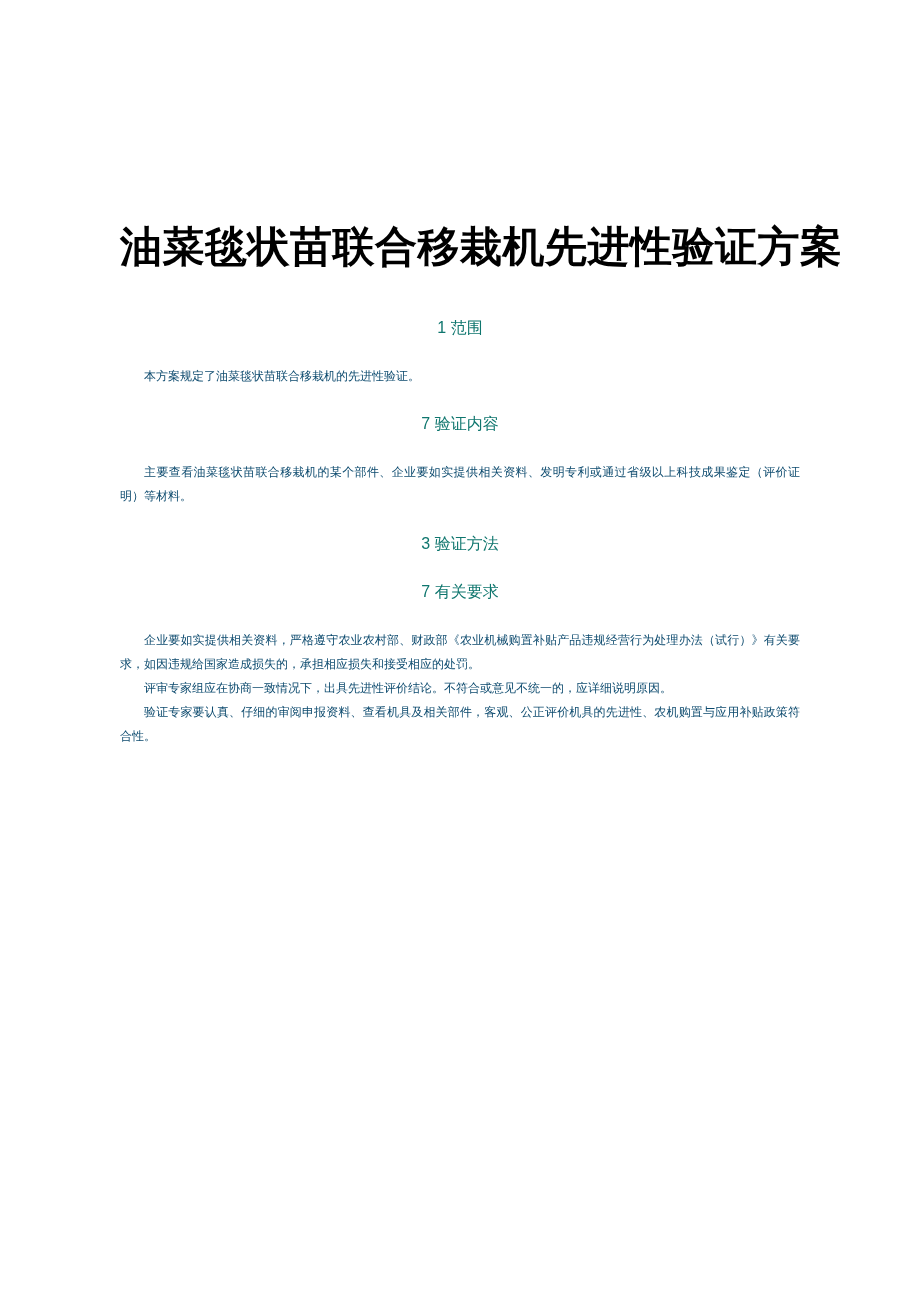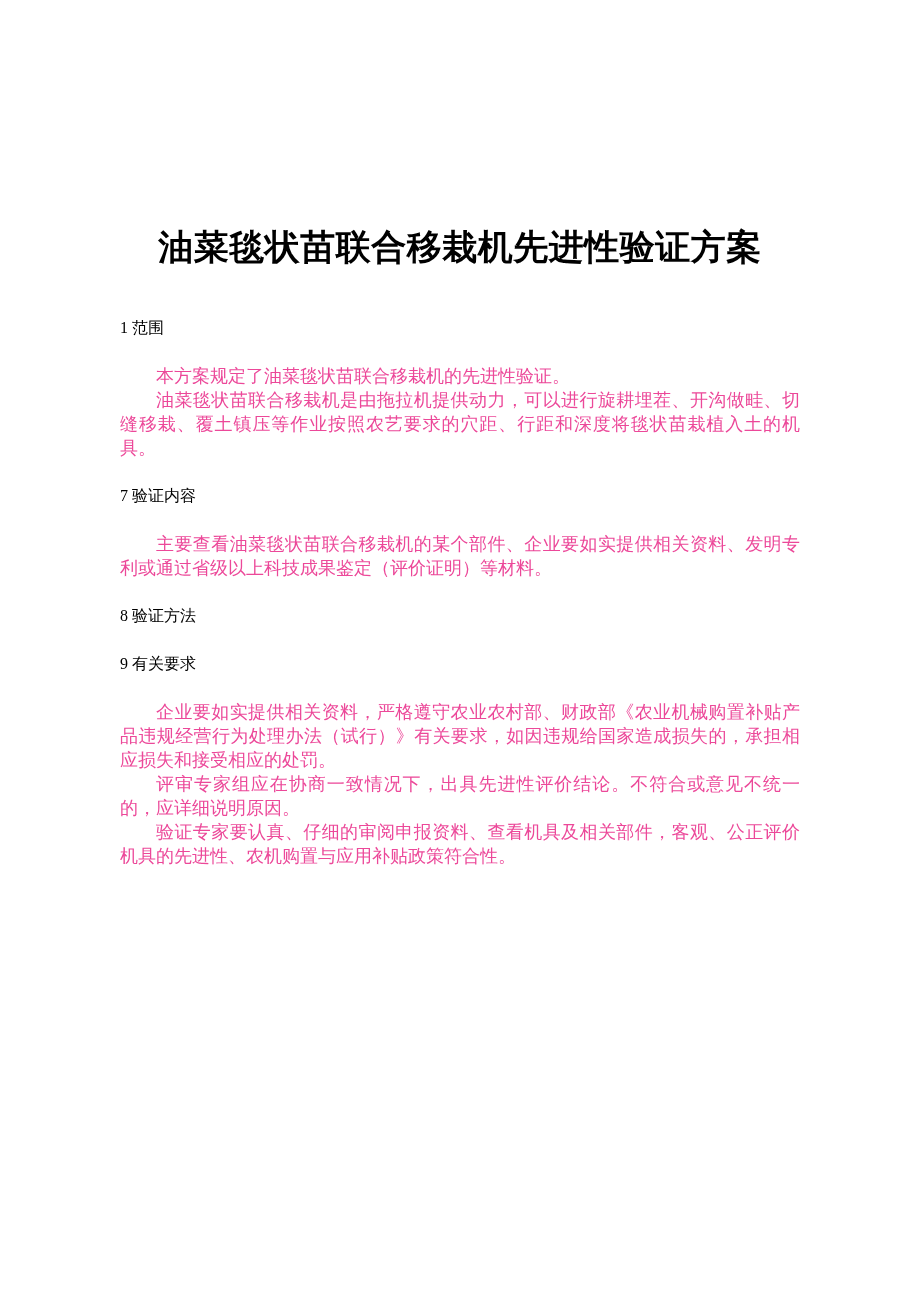--- a/index.html
+++ b/index.html
@@ -20,74 +20,74 @@
   .content {
     margin: 0 120px;
     width: 680px;
   }
   .doc-title {
     margin: 228px 0 16px 0;
     padding: 0;
     text-align: center;
     font-family: "DejaVu Sans", "Liberation Sans", sans-serif;
     font-weight: bold;
-    font-size: 35px;
+    font-size: 42px;
     line-height: 38px;
     letter-spacing: 0.5px;
     color: #000000;
     white-space: nowrap;
   }
   .section-heading {
     margin: 24px 0;
     padding: 0;
-    font-family: Liberation Serif, serif;
+    font-family: Liberation Sans, sans-serif;
     font-weight: normal;
     font-size: 16px;
     line-height: 24px;
-    color: #000000;
+    color: #0f766e;
+    text-align: center;
   }
   .section-heading.first {
     margin-top: 50px;
   }
   .body-para {
     margin: 0;
     padding: 0;
     font-family: "DejaVu Serif", "Liberation Serif", serif;
-    font-size: 18px;
+    font-size: 12px;
     line-height: 24px;
     text-align: justify;
     text-justify: inter-ideograph;
     text-indent: 2em;
-    color: #ec4899;
+    color: #0c4a6e;
   }
 </style>
 </head>
 <body>
 
 <div class="page">
   <div class="content">
 
     <h1 class="doc-title">油菜毯状苗联合移栽机先进性验证方案</h1>
 
     <section>
       <h2 class="section-heading first">1 范围</h2>
       <p class="body-para">本方案规定了油菜毯状苗联合移栽机的先进性验证。</p>
-      <p class="body-para">油菜毯状苗联合移栽机是由拖拉机提供动力，可以进行旋耕埋茬、开沟做畦、切缝移栽、覆土镇压等作业按照农艺要求的穴距、行距和深度将毯状苗栽植入土的机具。</p>
     </section>
 
     <section>
       <h2 class="section-heading">7 验证内容</h2>
       <p class="body-para">主要查看油菜毯状苗联合移栽机的某个部件、企业要如实提供相关资料、发明专利或通过省级以上科技成果鉴定（评价证明）等材料。</p>
     </section>
 
     <section>
-      <h2 class="section-heading">8 验证方法</h2>
+      <h2 class="section-heading">3 验证方法</h2>
     </section>
 
     <section>
-      <h2 class="section-heading">9 有关要求</h2>
+      <h2 class="section-heading">7 有关要求</h2>
       <p class="body-para">企业要如实提供相关资料，严格遵守农业农村部、财政部《农业机械购置补贴产品违规经营行为处理办法（试行）》有关要求，如因违规给国家造成损失的，承担相应损失和接受相应的处罚。</p>
       <p class="body-para">评审专家组应在协商一致情况下，出具先进性评价结论。不符合或意见不统一的，应详细说明原因。</p>
       <p class="body-para">验证专家要认真、仔细的审阅申报资料、查看机具及相关部件，客观、公正评价机具的先进性、农机购置与应用补贴政策符合性。</p>
     </section>
 
   </div>
 </div>
 
 </body></html>

